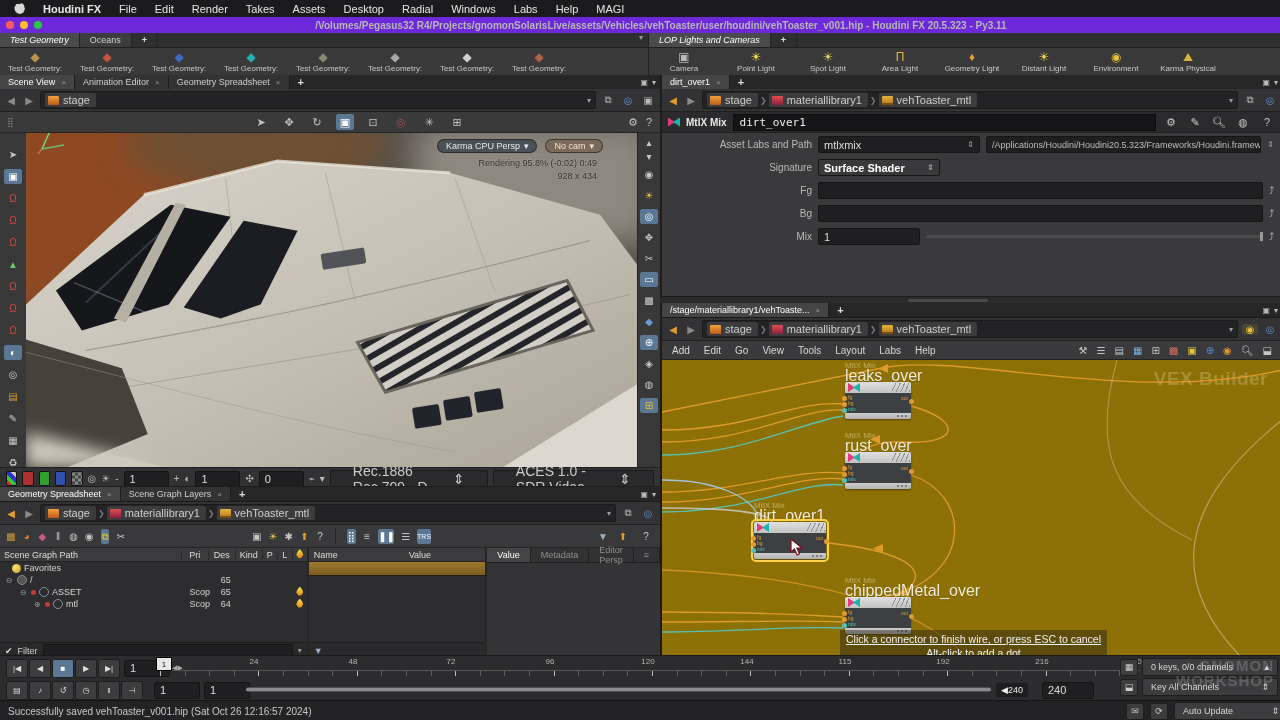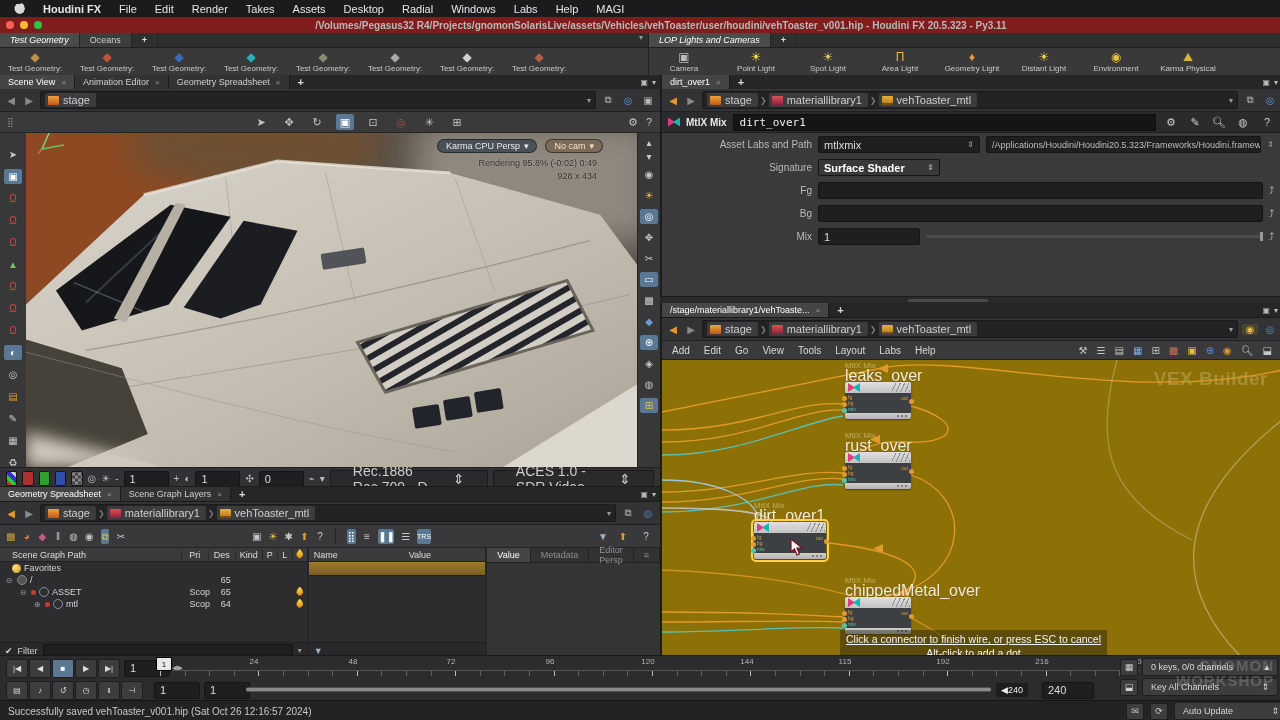--- a/index.html
+++ b/index.html
@@ -7,21 +7,21 @@
        font-family:"Liberation Sans","DejaVu Sans",sans-serif;color:#cfcfcf;font-size:11px;
        -webkit-font-smoothing:antialiased;}
   .abs{position:absolute;}
   
   .menubar{left:0;top:0;width:1280px;height:17px;background:#1b1b1d;display:flex;align-items:center;
            gap:18px;padding-left:14px;color:#e6e6e6;font-size:11px;}
   .menubar .mi{white-space:nowrap;}
   .menubar .mi.first{font-weight:bold;}
   .apple{width:11px;height:11px;display:inline-block;background:#d8d8d8;
          border-radius:40% 40% 46% 46%;clip-path:polygon(50% 8%,78% 0,92% 22%,100% 55%,82% 96%,55% 100%,30% 96%,8% 70%,4% 38%,22% 10%);}
-  .titlebar{left:0;top:17px;width:1280px;height:16px;background:#7f1d1d;border-bottom:1px solid #161616;
+  .titlebar{left:0;top:17px;width:1280px;height:16px;background:#6d28d9;border-bottom:1px solid #161616;
             display:flex;align-items:center;}
   .tl{width:8px;height:8px;border-radius:50%;margin-left:6px;}
   .titlebar .t-text{flex:1;text-align:center;color:#b8b8b8;font-size:10px;font-weight:bold;
                     overflow:hidden;white-space:nowrap;text-overflow:ellipsis;padding:0 60px;}
   
   .shelf{top:33px;height:42px;background:#393939;border-bottom:1px solid #222;}
   .shelf-tabs{display:flex;height:14px;background:#2f2f2f;align-items:stretch;border-bottom:1px solid #202020;}
   .stab{padding:1px 10px;font-size:9px;color:#cfcfcf;background:#3d3d3d;border-right:1px solid #242424;display:flex;align-items:center;}
   .stab.on{background:#4b4b4b;color:#fff;font-style:italic;}
   .stab.add{background:transparent;color:#ddd;font-weight:bold;}
@@ -86,21 +86,21 @@
   .cb-dd{height:15px;font-size:14px;color:#ccc;background:#2a2a2c;border:1px solid #1a1a1a;border-radius:2px;
          display:flex;align-items:center;gap:6px;padding:0 22px;}
   
   #bl-pane{left:0;top:486px;width:660px;height:169px;background:#333;border-top:1px solid #1c1c1c;}
   .bl-toolbar{height:22px;background:#39393b;display:flex;align-items:center;gap:7px;padding:0 6px;border-bottom:1px solid #242424;}
   .bli{width:16px;height:15px;line-height:15px;text-align:center;font-size:10px;color:#c6c6c6;border-radius:2px;}
   .bli.on{background:#5a7894;color:#fff;}
   .bl-body{display:flex;height:110px;}
   .tree{width:330px;border-right:2px solid #262626;display:flex;flex-direction:column;background:#2d2d2f;}
   .tree-head{display:flex;background:#3b3b3d;border-bottom:1px solid #222;height:13px;align-items:center;font-size:9px;color:#ddd;}
-  .th-path{flex:1;padding-left:12px;}
+  .th-path{flex:1;padding-left:4px;}
   .th-c{width:26px;text-align:center;border-left:1px solid #2a2a2a;}
   .th-c.sm{width:14px;}
   .trow{display:flex;height:12px;align-items:center;font-size:9px;color:#d5d5d5;}
   .trow .lbl{flex:1;display:flex;align-items:center;gap:3px;white-space:nowrap;}
   .trow .cell{width:26px;text-align:center;}
   .trow .cell.sm{width:14px;}
   .tw{display:inline-block;color:#9a9a9a;font-size:8px;width:10px;text-align:center;}
   .dotr{width:5px;height:5px;border-radius:50%;background:#c43c34;display:inline-block;}
   .ring{width:8px;height:8px;border-radius:50%;border:1.5px solid #7d93a8;display:inline-block;}
   .fav-ic{width:9px;height:9px;border-radius:50%;background:radial-gradient(circle at 35% 35%,#ffe27a,#c79a20);display:inline-block;}

